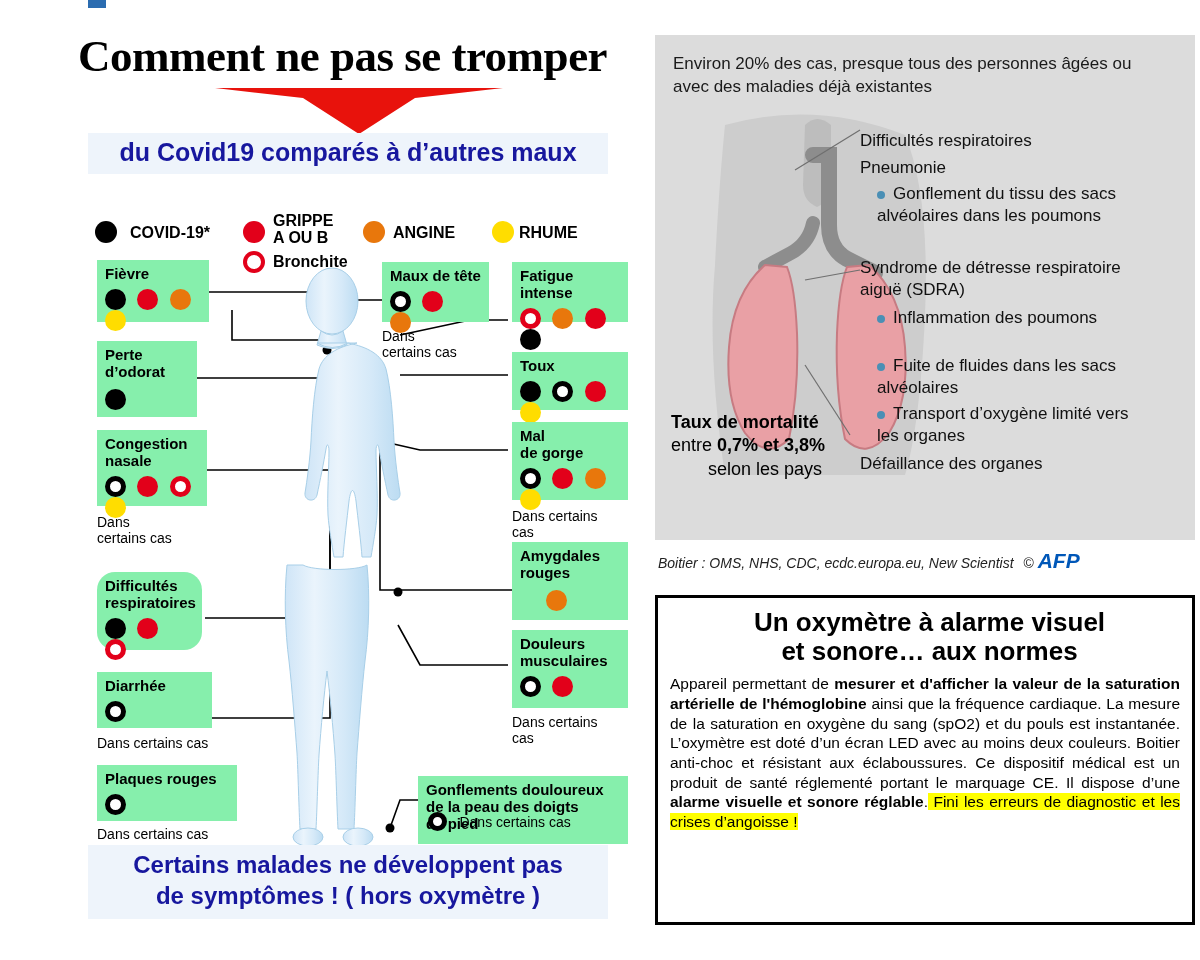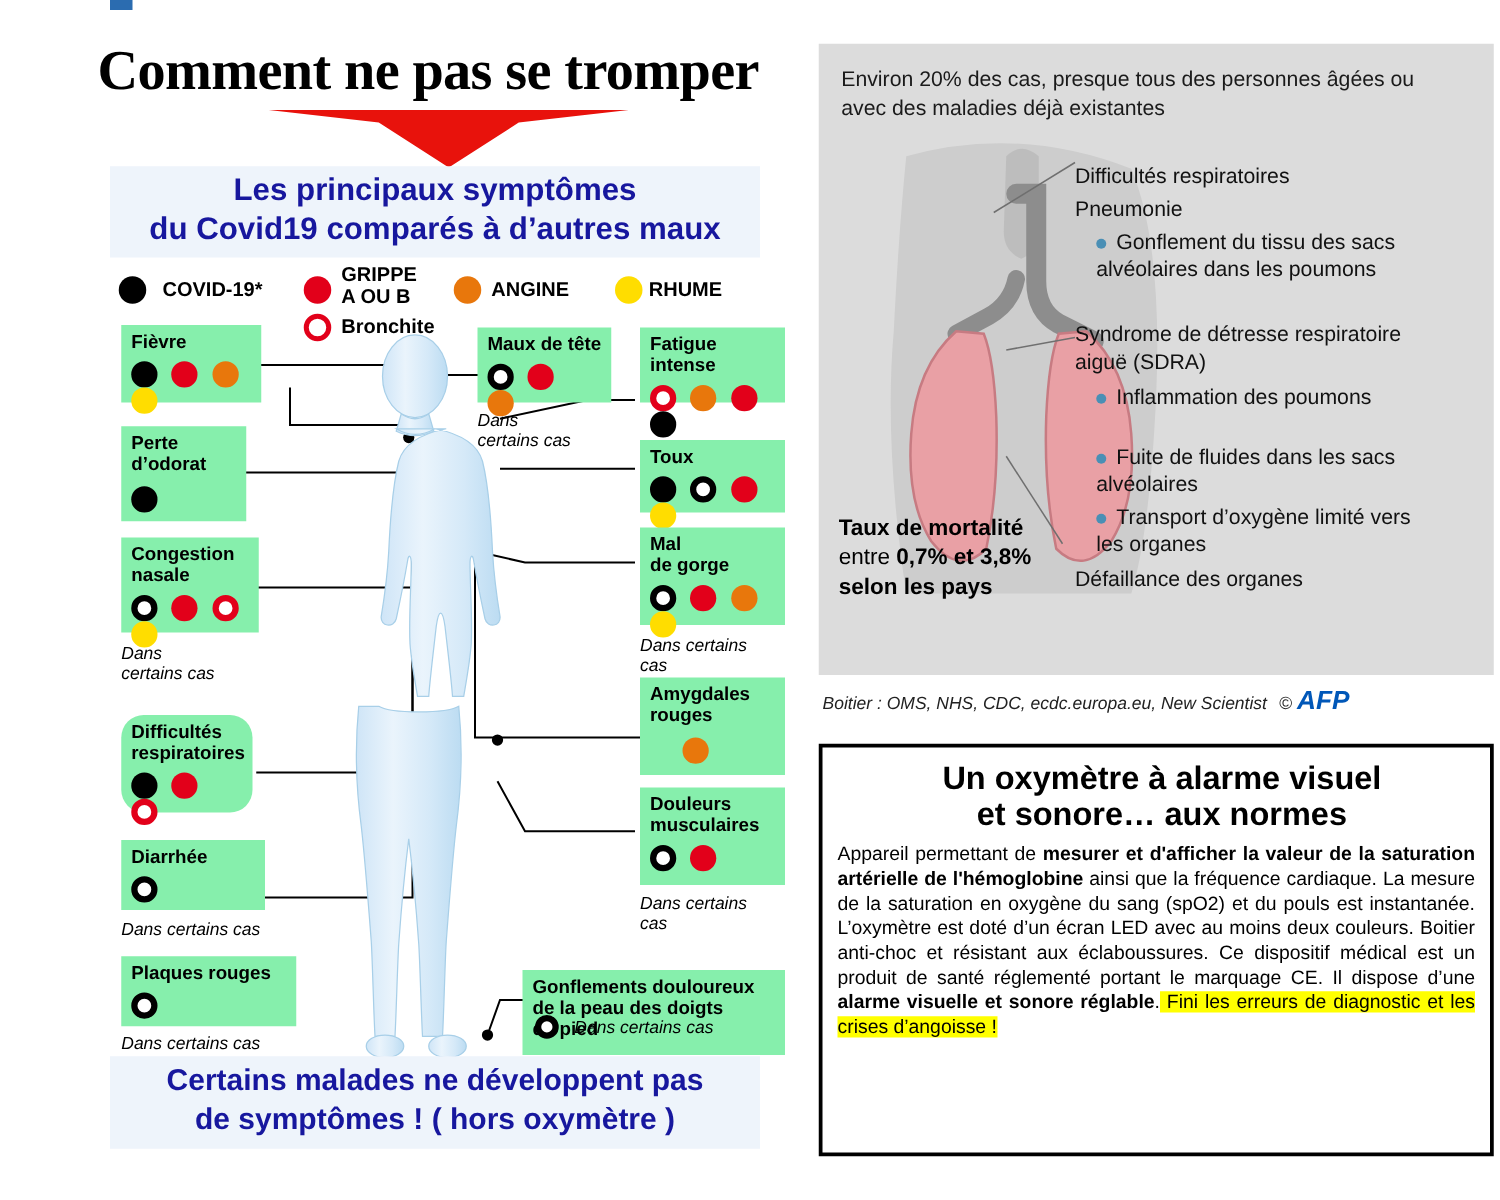--- a/index.html
+++ b/index.html
@@ -42,21 +42,21 @@
   .ring-red{background:#fff;border:4px solid #e2001a;box-sizing:border-box;}
   .ring-black{background:#fff;border:4px solid #000;box-sizing:border-box;}
 
   
   .sbox{position:absolute;background:#86efac;padding:6px 8px 8px 8px;box-sizing:border-box;}
   .sbox .t{font-weight:bold;font-size:15px;line-height:1.12;color:#000;}
   .dots{margin-top:6px;height:22px;position:relative;}
   .dots .d{width:21px;height:21px;border-radius:50%;display:inline-block;margin-right:7px;vertical-align:top;}
   .d.ring-red{border-width:5px;}
   .d.ring-black{border-width:5px;}
-  .note{position:absolute;font-style:italic;font-size:14px;line-height:1.15;color:#000;}
+  .note{position:absolute;font-size:14px;line-height:1.15;color:#000;}
 
   
   .lines{position:absolute;left:0;top:0;width:650px;height:960px;pointer-events:none;}
 
   .body-img{position:absolute;left:225px;top:265px;width:215px;height:590px;}
 
   .footer-note{
     position:absolute;left:88px;top:845px;width:520px;text-align:center;
     color:#17179e;font-weight:bold;font-size:24px;line-height:1.3;
     background:#eef4fb;padding:4px 0 8px 0;
@@ -91,21 +91,20 @@
 
   <div class="left">
 
     <div class="headline">Comment ne pas se tromper</div>
 
     <svg class="red-arrow" viewBox="0 0 288 46">
       <polygon points="0,0 288,0 200,10 144,46 88,10" fill="#e8120c"></polygon>
     </svg>
 
     <div class="subtitle">
-      <div>Les principaux symptômes</div>
       <div>du Covid19 comparés à d’autres maux</div>
     </div>
 
     <div class="legend">
       <span class="dot dot-black" style="position:absolute;left:0;top:6px;width:22px;height:22px;"></span>
       <span class="lg-item" style="left:35px;top:9px;">COVID-19*</span>
 
       <span class="dot dot-red" style="position:absolute;left:148px;top:6px;width:22px;height:22px;"></span>
       <span class="lg-item" style="left:178px;top:-2px;line-height:1.05;white-space:pre-line;">GRIPPE
 A OU B</span>
@@ -345,21 +344,21 @@
     <div class="bullet" style="left:222px;top:368px;width:260px;">
       <span class="bd"></span><span style="display:inline;">Transport d’oxygène limité vers les organes</span>
     </div>
     <div class="r-lab" style="left:205px;top:418px;width:320px;">Défaillance des organes</div>
 
     <div class="mortality">
       <div style="font-weight:bold;">Taux de mortalité</div>
       <div style="font-weight:bold;">
         <span style="font-weight:normal;">entre </span><span>0,7% et 3,8%</span>
       </div>
-      <div style="font-weight:bold;">selon les pays</div>
+      <div style="font-weight:normal;margin-left:37px;">selon les pays</div>
     </div>
   </div>
 
   <div class="sources">
     <span>Boitier : OMS, NHS, CDC, ecdc.europa.eu, New Scientist</span>
     <span style="margin-left:6px;font-style:normal;">©</span>
     <span class="afp">AFP</span>
   </div>
 
   <div class="rbot">

